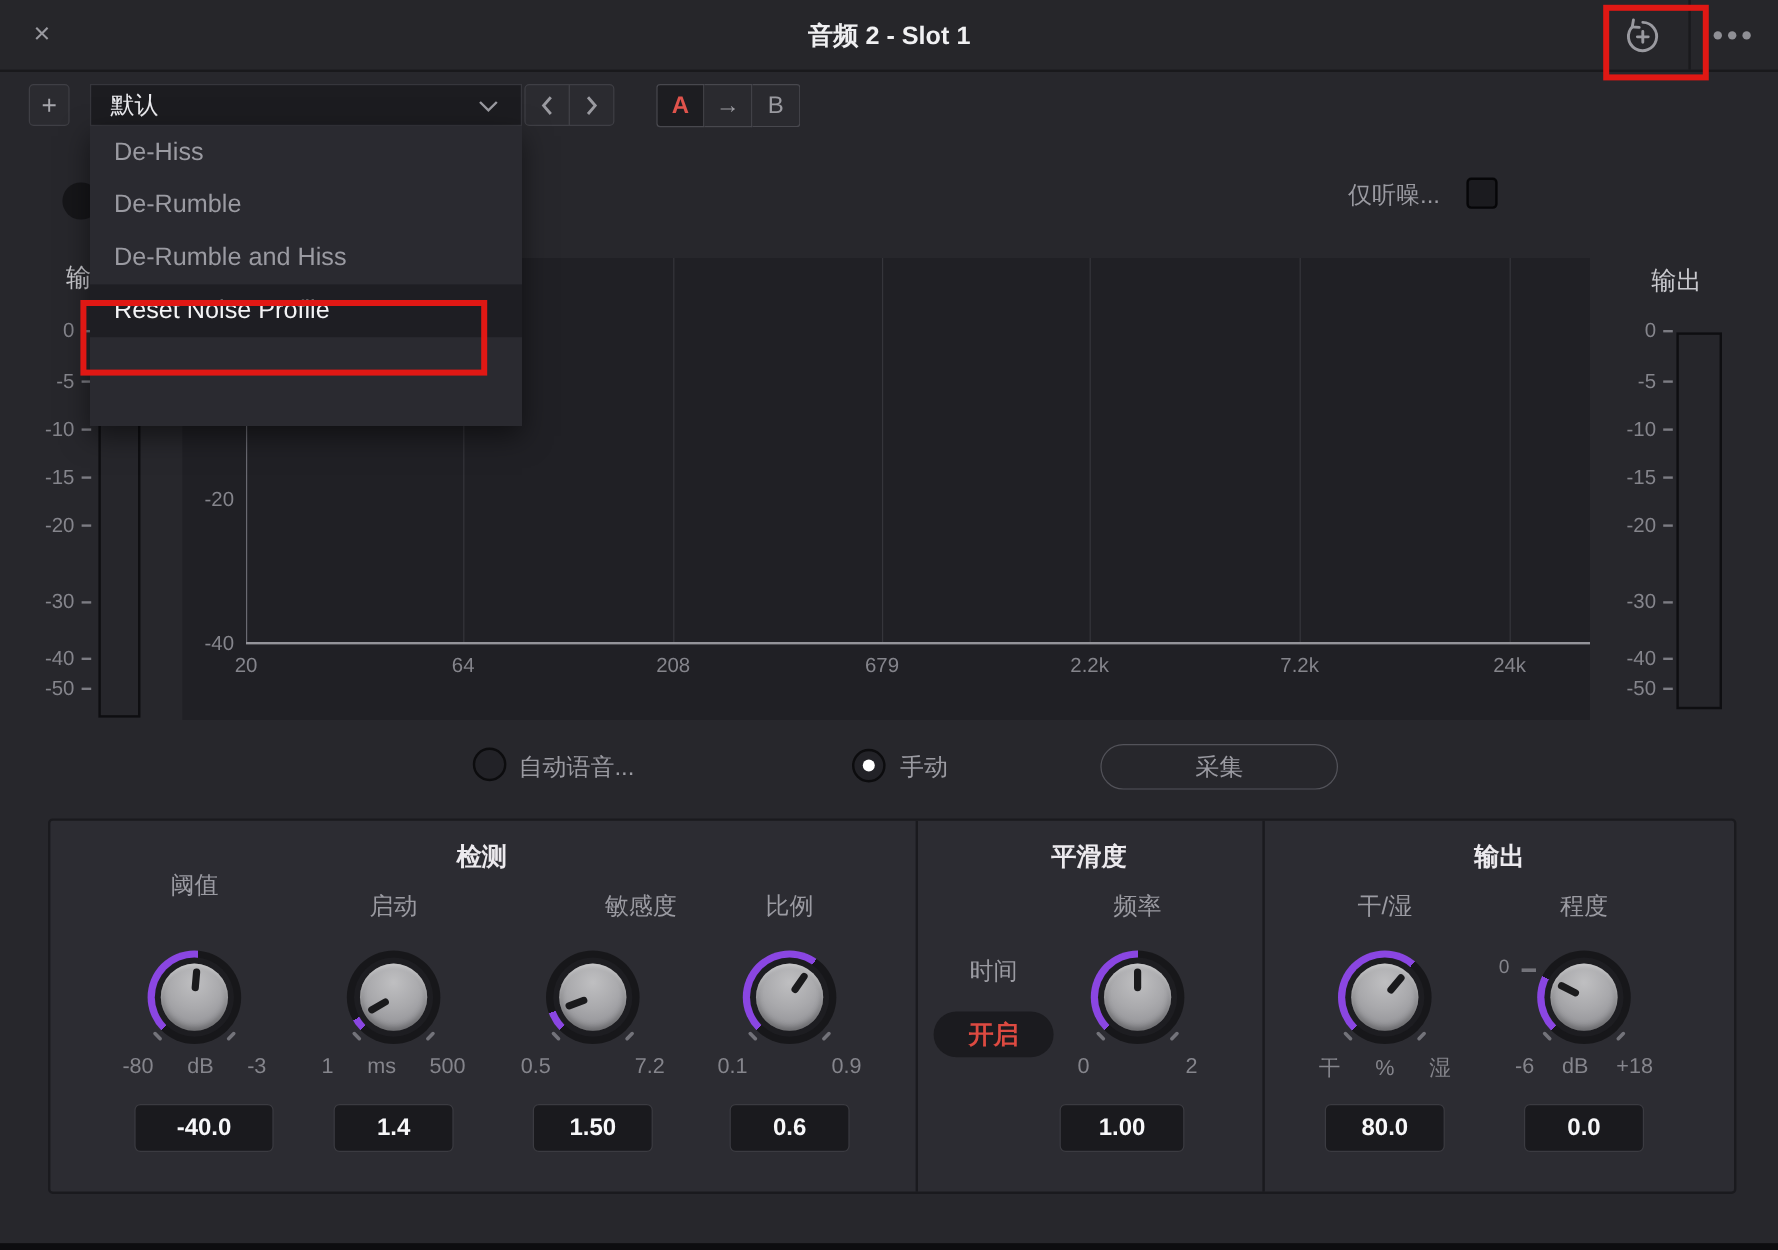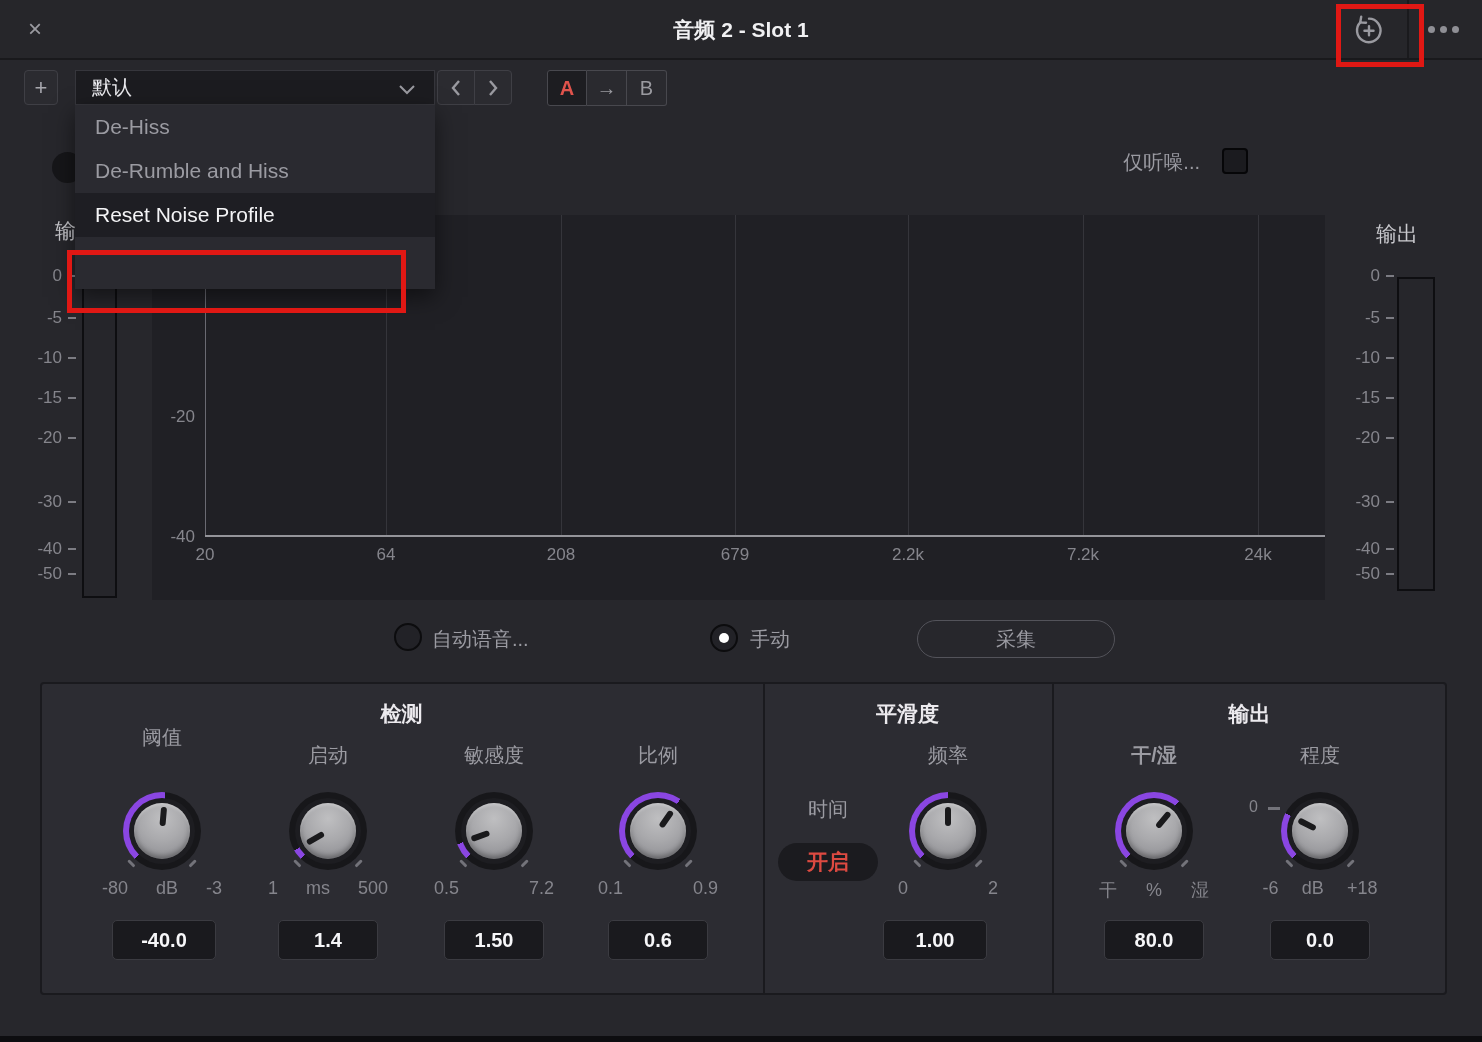--- a/index.html
+++ b/index.html
@@ -15,21 +15,21 @@
   
   .btn{background:#2b2b30;border:1px solid #3f3f45;border-radius:4px;color:#a7a7ad;
        display:flex;align-items:center;justify-content:center;box-sizing:border-box;}
   #combo{left:75px;top:70px;width:360px;height:35px;background:#1c1c20;border:1px solid #36363c;
          box-sizing:border-box;display:flex;align-items:center;}
   #combo .val{padding-left:16px;font-size:20px;color:#ececf0;}
   #combo .chev{position:absolute;right:18px;top:10px;}
   .ab-seg{width:40px;height:36px;box-sizing:border-box;border:1px solid #48484e;display:flex;
           align-items:center;justify-content:center;font-size:20px;color:#9a9aa0;background:#2a2a2f;}
   
-  #menu{left:75px;top:105px;width:360px;height:184px;background:#2a2a30;z-index:50;
+  #menu{left:75px;top:105px;width:360px;height:250px;background:#2a2a30;z-index:50;
         box-shadow:0 8px 22px rgba(0,0,0,.5);}
   .menu-item{height:44px;line-height:44px;padding-left:20px;font-size:21px;color:#9b9ba2;}
   .menu-item.hl{background:#1e1e23;color:#f4f4f6;}
   .red-annot{border:5px solid #e01814;z-index:200;pointer-events:none;box-sizing:border-box;}
   
   #graph{left:152px;top:215px;width:1173px;height:385px;background:#202025;}
   .grid-v{position:absolute;top:0;width:1px;height:321px;background:#35353b;}
   .grid-v.first{background:#6a6a72;}
   .axis-h{position:absolute;left:53px;top:320px;width:1120px;height:2px;background:#94949a;}
   .tick-lab{position:absolute;font-size:17px;color:#85858c;}
@@ -117,20 +117,21 @@
     <div class="ab-seg" style="background:#1d1d21;color:#e0534c;font-weight:700;border-radius:3px 0 0 3px;">A</div>
     <div class="ab-seg" style="border-left:none;">→</div>
     <div class="ab-seg" style="border-left:none;border-radius:0 3px 3px 0;">B</div>
   </div>
 
   <div class="abs" style="left:52px;top:152px;width:31px;height:31px;border-radius:50%;background:#161619;"></div>
   <div class="abs big-lab" style="left:55px;top:217px;width:44px;overflow:hidden;white-space:nowrap;">输入</div>
 
   <div class="abs" id="menu">
       <div class="menu-item" style="">De-Hiss</div>
+      <div class="menu-item" style="">De-Rumble</div>
       <div class="menu-item" style="">De-Rumble and Hiss</div>
       <div class="menu-item hl" style="">Reset Noise Profile</div>
     </div>
   <div class="abs red-annot" style="left:67px;top:250px;width:339px;height:63px;"></div>
 
   <div class="abs lab" style="left:1100px;top:149px;width:100px;text-align:right;">仅听噪...</div>
   <div class="abs checkbox" style="left:1222px;top:148px;"></div>
 
   <div class="abs" id="graph">
       <div class="grid-v first" style="left:53px;"></div>
@@ -222,37 +223,37 @@
           <div class="knob-pointer"></div>
         </div>
       </div>
       <div class="abs tick" style="left:127px;top:862px;transform:rotate(45deg);"></div>
       <div class="abs tick" style="left:188px;top:862px;transform:rotate(-45deg);"></div>
       <div class="abs scl-row" style="left:102px;top:878px;width:120px;">
         <div class="scl" style="">-80</div>
         <div class="scl" style="">dB</div>
         <div class="scl" style="">-3</div>
       </div>
-      <div class="abs vbox" style="left:112px;top:920px;width:104px;height:40px;">-40.0</div>
+      <div class="abs vbox" style="left:112px;top:920px;width:116px;height:40px;">-40.0</div>
       <div class="abs lab" style="left:258px;top:742px;width:140px;text-align:center;">启动</div>
       <div class="abs knob" style="left:289px;top:792px;--purple:#8a46e2;--sweep:15deg;--deg:-120deg;">
         <div class="knob-face"></div>
         <div class="knob-rot">
           <div class="knob-pointer"></div>
         </div>
       </div>
       <div class="abs tick" style="left:293px;top:862px;transform:rotate(45deg);"></div>
       <div class="abs tick" style="left:354px;top:862px;transform:rotate(-45deg);"></div>
       <div class="abs scl-row" style="left:268px;top:878px;width:120px;">
         <div class="scl" style="">1</div>
         <div class="scl" style="">ms</div>
         <div class="scl" style="">500</div>
       </div>
       <div class="abs vbox" style="left:278px;top:920px;width:100px;height:40px;">1.4</div>
-      <div class="abs lab" style="left:424px;top:742px;width:140px;text-align:center;">敏感度</div>
+      <div class="abs lab" style="left:424px;top:742px;width:140px;text-align:right;">敏感度</div>
       <div class="abs knob" style="left:455px;top:792px;--purple:#8a46e2;--sweep:25deg;--deg:-110deg;">
         <div class="knob-face"></div>
         <div class="knob-rot">
           <div class="knob-pointer"></div>
         </div>
       </div>
       <div class="abs tick" style="left:459px;top:862px;transform:rotate(45deg);"></div>
       <div class="abs tick" style="left:520px;top:862px;transform:rotate(-45deg);"></div>
       <div class="abs scl-row" style="left:434px;top:878px;width:120px;">
         <div class="scl" style="">0.5</div>
@@ -280,21 +281,21 @@
           <div class="knob-pointer"></div>
         </div>
       </div>
       <div class="abs tick" style="left:913px;top:862px;transform:rotate(45deg);"></div>
       <div class="abs tick" style="left:974px;top:862px;transform:rotate(-45deg);"></div>
       <div class="abs scl-row" style="left:898px;top:878px;width:100px;">
         <div class="scl" style="">0</div>
         <div class="scl" style="">2</div>
       </div>
       <div class="abs vbox" style="left:883px;top:920px;width:104px;height:40px;">1.00</div>
-      <div class="abs lab" style="left:1084px;top:742px;width:140px;text-align:center;font-weight:bold;">干/湿</div>
+      <div class="abs lab" style="left:1084px;top:742px;width:140px;text-align:center;">干/湿</div>
       <div class="abs knob" style="left:1115px;top:792px;--purple:#8a46e2;--sweep:175deg;--deg:40deg;">
         <div class="knob-face"></div>
         <div class="knob-rot">
           <div class="knob-pointer"></div>
         </div>
       </div>
       <div class="abs tick" style="left:1119px;top:862px;transform:rotate(45deg);"></div>
       <div class="abs tick" style="left:1180px;top:862px;transform:rotate(-45deg);"></div>
       <div class="abs scl-row" style="left:1099px;top:878px;width:110px;">
         <div class="scl" style="">干</div>

